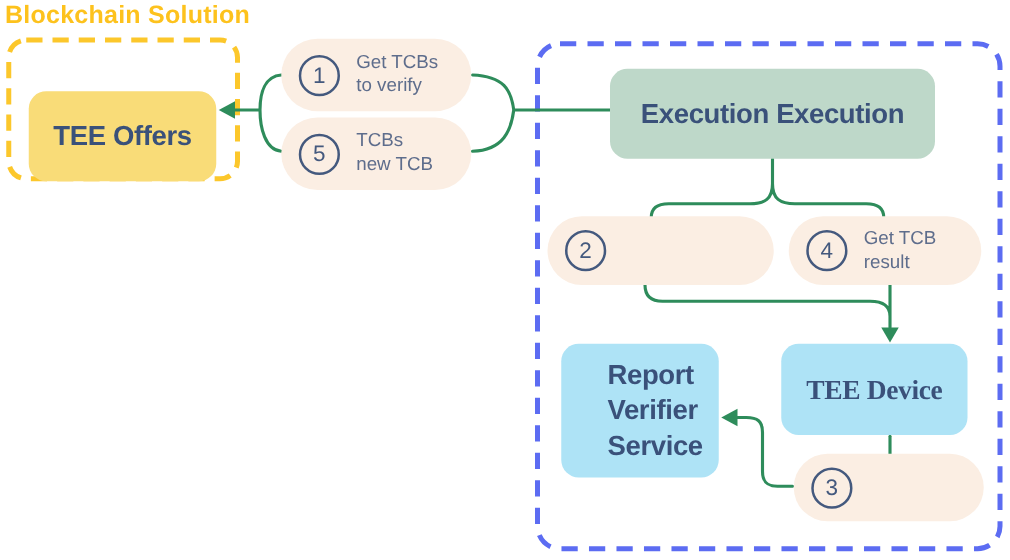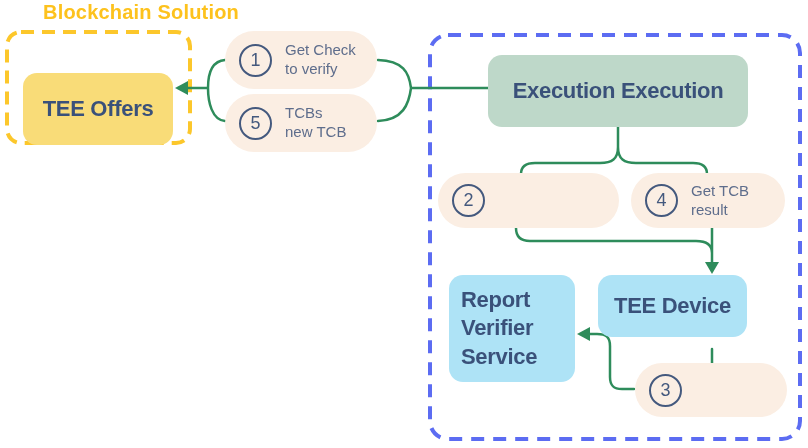--- a/index.html
+++ b/index.html
@@ -45,39 +45,39 @@
   }
   .dashed-rect.yellow{stroke:var(--yellow-border);stroke-dasharray:13 8;}
   .dashed-rect.blue{stroke:var(--blue-border);stroke-dasharray:13 9;}
   .group-label{
     position:absolute;
     font-size:20px;
     font-weight:800;
     letter-spacing:0.2px;
     white-space:nowrap;
   }
-  .group-label.yellow{color:var(--yellow-header);margin-left:39px;}
+  .group-label.yellow{color:var(--yellow-header);}
   .group-label.blue{color:var(--blue-header);}
   .node{
     position:absolute;
     border-radius:14px;
     display:flex;align-items:center;justify-content:center;
     color:var(--node-text);
     font-weight:700;
     font-size:22px;
     letter-spacing:-0.3px;
     text-align:center;
   }
   .node.yellow{background:var(--yellow-node);margin-top:20px;}
   .node.sage{background:var(--sage-node);}
   .node.lightblue{background:var(--light-blue-node);}
   .node.left-align{
     justify-content:flex-start;
     text-align:left;
-    padding-left:12px;
+    padding-left:37px;
     line-height:1.28;
   }
   .pill{
     position:absolute;
     background:var(--pill-bg);
     border-radius:29px;
     display:flex;align-items:center;
     padding-left:14px;
     gap:13px;
   }
@@ -125,25 +125,25 @@
   </svg>
 
   <div class="group-label yellow" style="left:4px;top:1px;">Blockchain Solution</div>
 
   <div class="node yellow" style="left:23px;top:53px;width:150px;height:72px;">TEE Offers</div>
 
   <div class="node sage" style="left:488px;top:55px;width:260px;height:72px;">Execution Execution</div>
 
   <div class="node lightblue left-align" style="left:449px;top:275px;width:126px;height:107px;">Report Verifier Service</div>
 
-  <div class="node lightblue" style="left:598px;top:275px;width:149px;height:62px;">TEE Device</div>
+  <div class="node lightblue" style="left:625px;top:275px;width:149px;height:73px;font-family:Liberation Serif, serif;">TEE Device</div>
 
   <div class="pill" style="left:225px;top:31px;width:152px;height:58px;">
     <span class="num-circle">1</span>
-    <span class="pill-label">Get Check
+    <span class="pill-label">Get TCBs
 to verify</span>
   </div>
 
   <div class="pill" style="left:225px;top:94px;width:152px;height:58px;">
     <span class="num-circle">5</span>
     <span class="pill-label">TCBs
 new TCB</span>
   </div>
 
   <div class="pill" style="left:438px;top:173px;width:181px;height:55px;">

